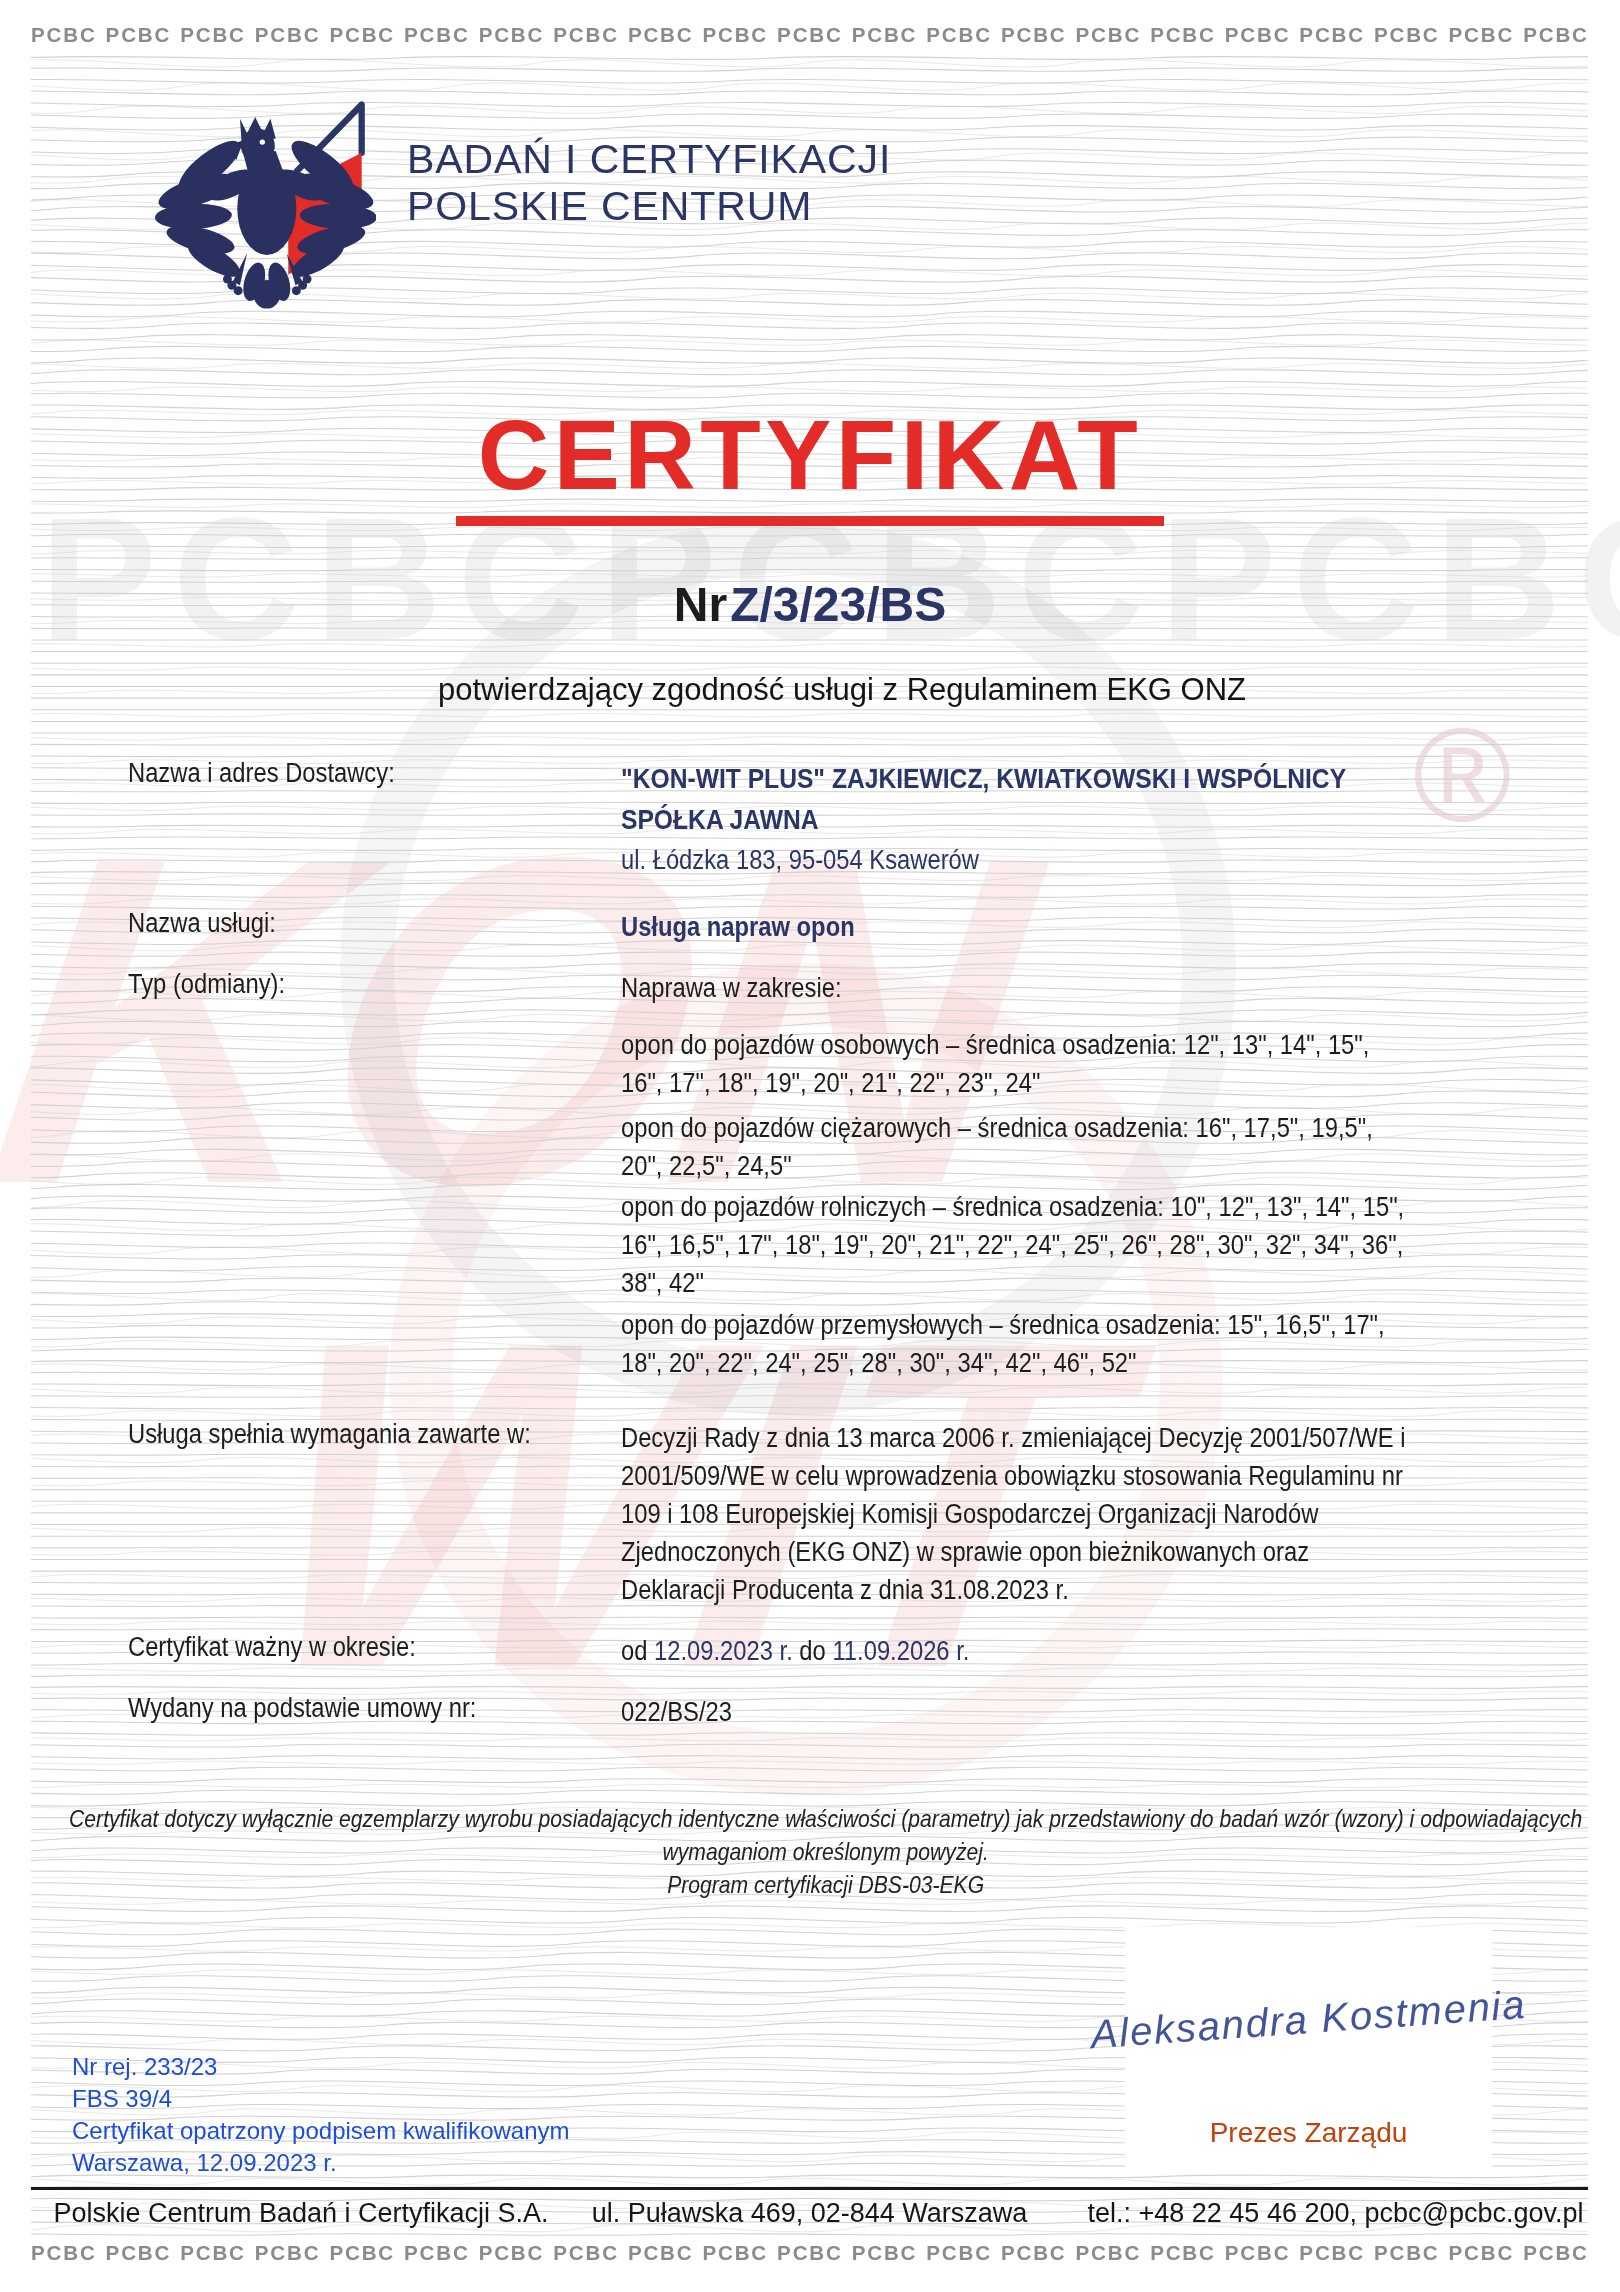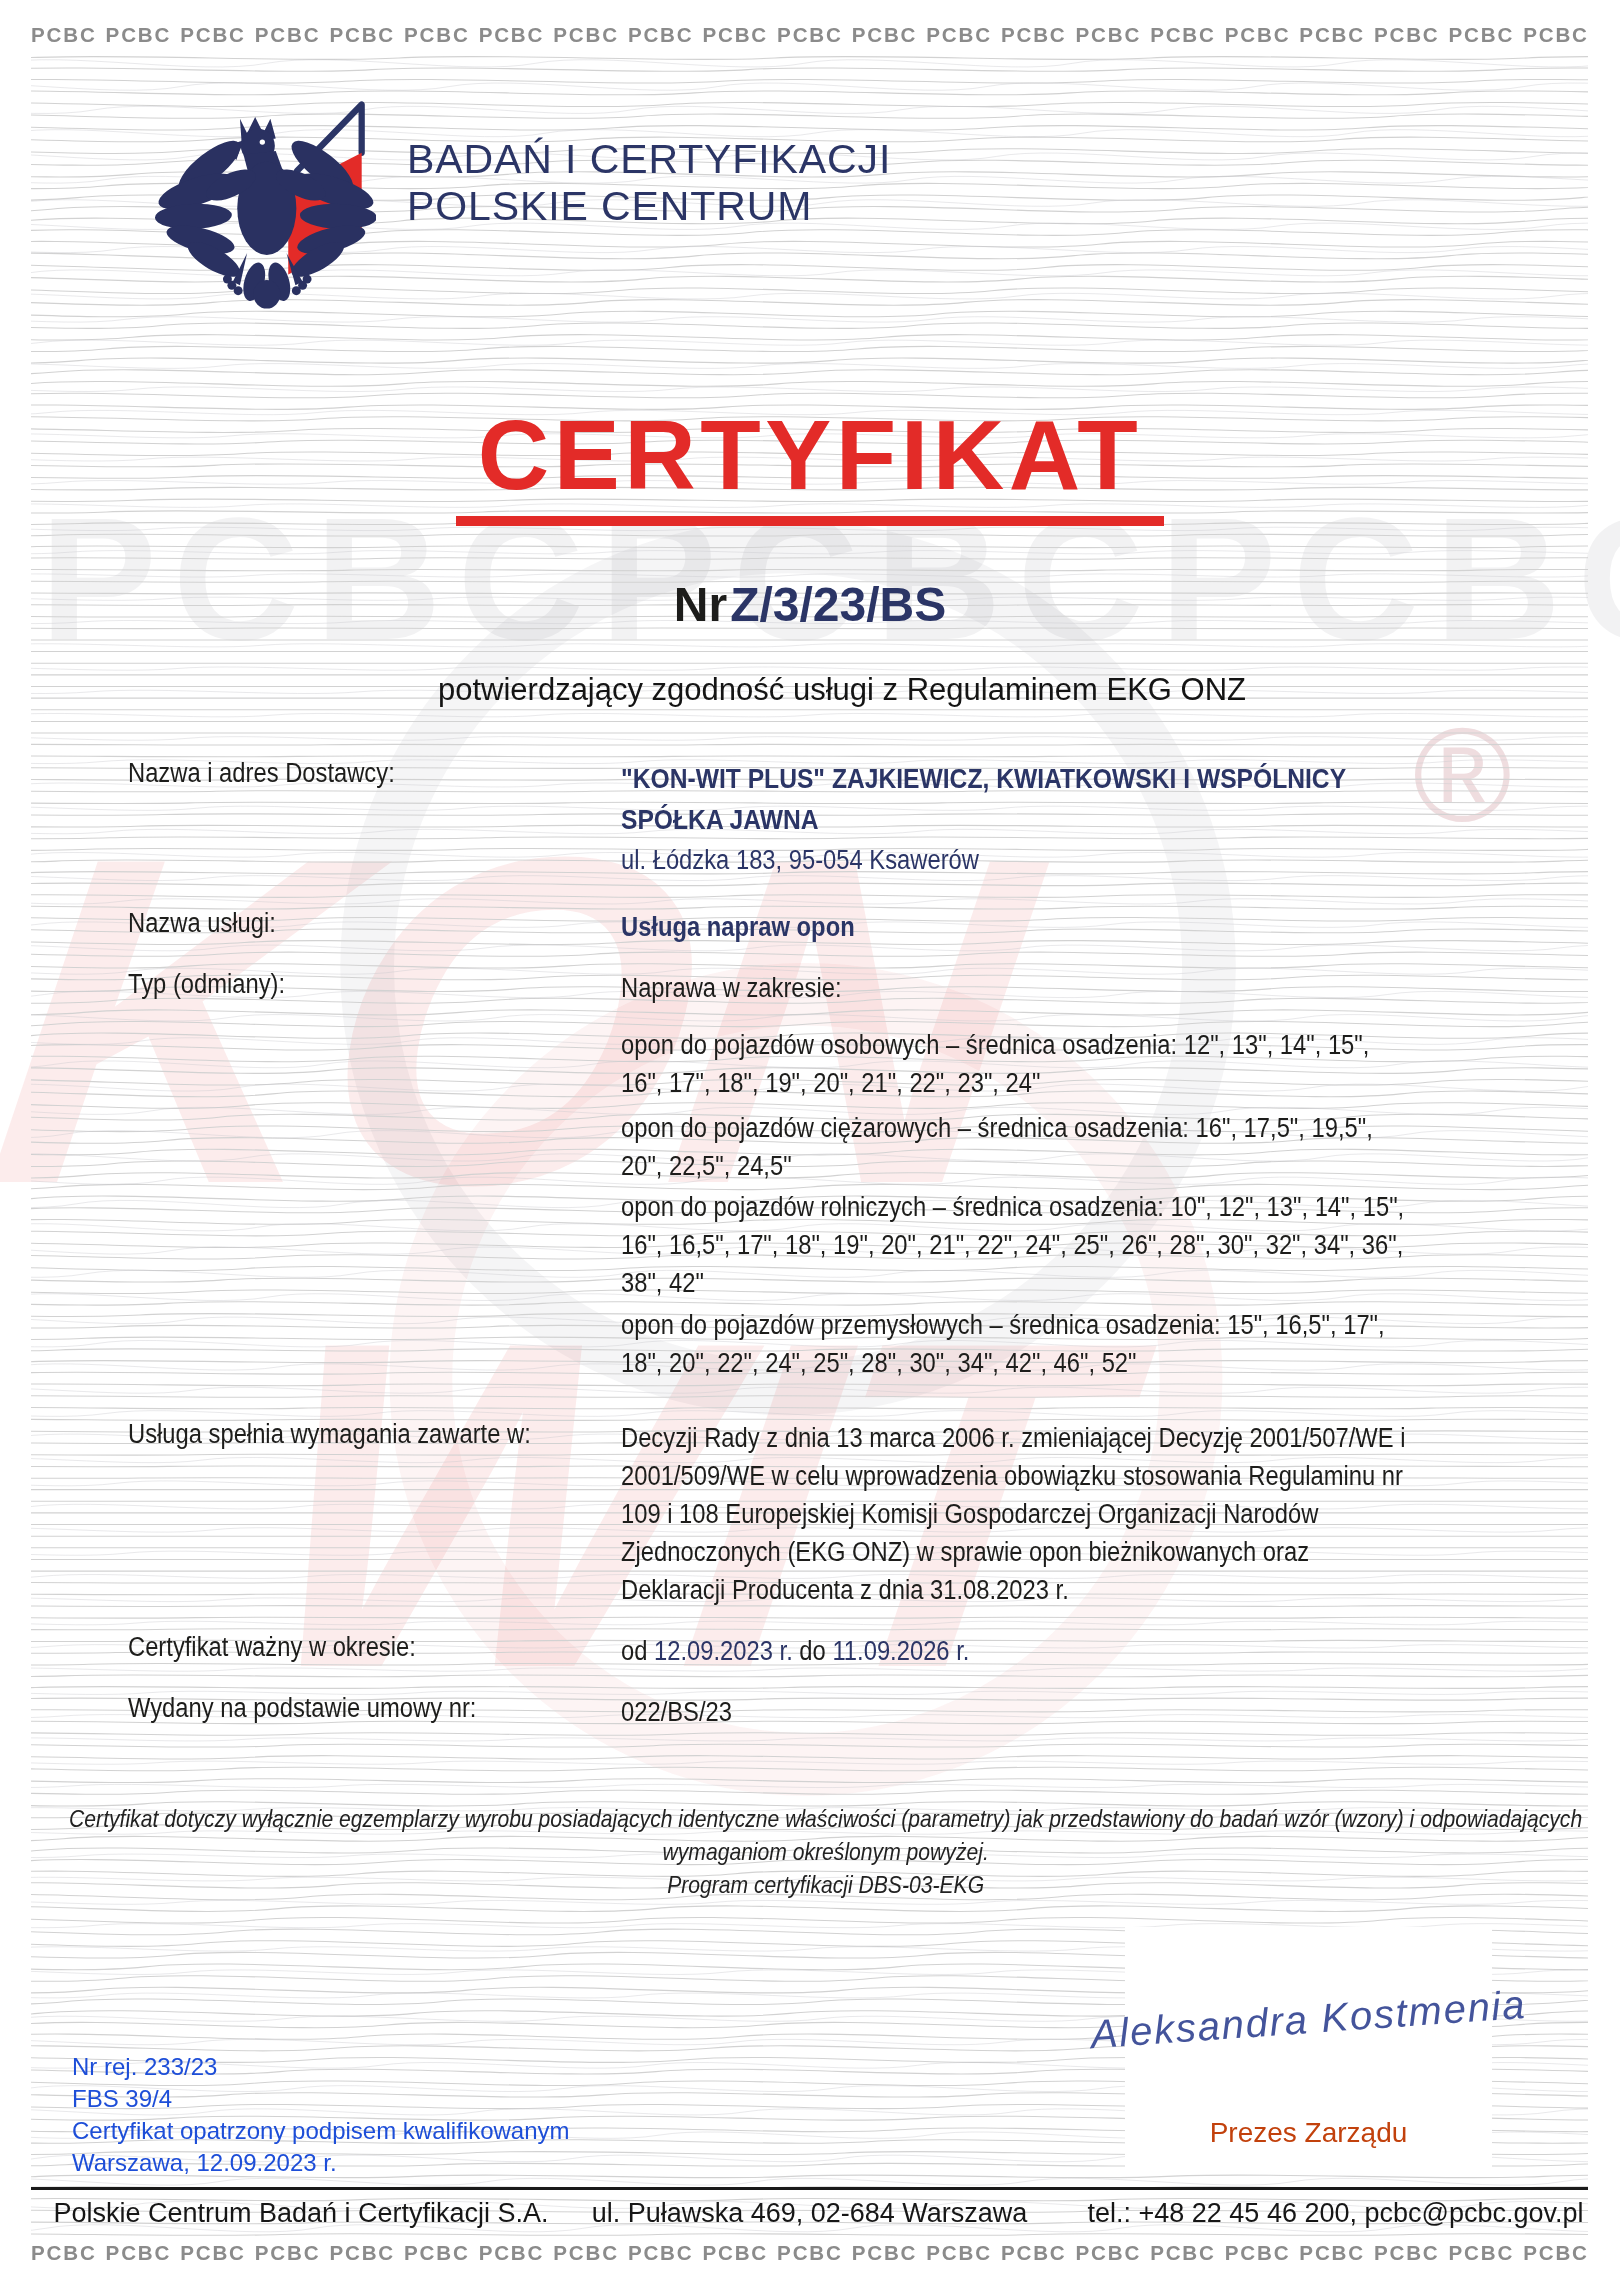--- a/index.html
+++ b/index.html
@@ -495,21 +495,21 @@
     <div class="registry">
       <div>Nr rej. 233/23</div>
       <div>FBS 39/4</div>
       <div>Certyfikat opatrzony podpisem kwalifikowanym</div>
       <div>Warszawa, 12.09.2023 r.</div>
     </div>
 
     <div class="footer-rule"></div>
     <div class="footer">
       <span class="f-left">Polskie Centrum Badań i Certyfikacji S.A.</span>
-      <span class="f-center">ul. Puławska 469, 02-684 Warszawa</span>
+      <span class="f-center">ul. Puławska 469, 02-844 Warszawa</span>
       <span class="f-right">tel.: +48 22 45 46 200, pcbc@pcbc.gov.pl</span>
     </div>
 
     <div class="strip strip-bottom">
         <span>PCBC</span>
         <span>PCBC</span>
         <span>PCBC</span>
         <span>PCBC</span>
         <span>PCBC</span>
         <span>PCBC</span>

